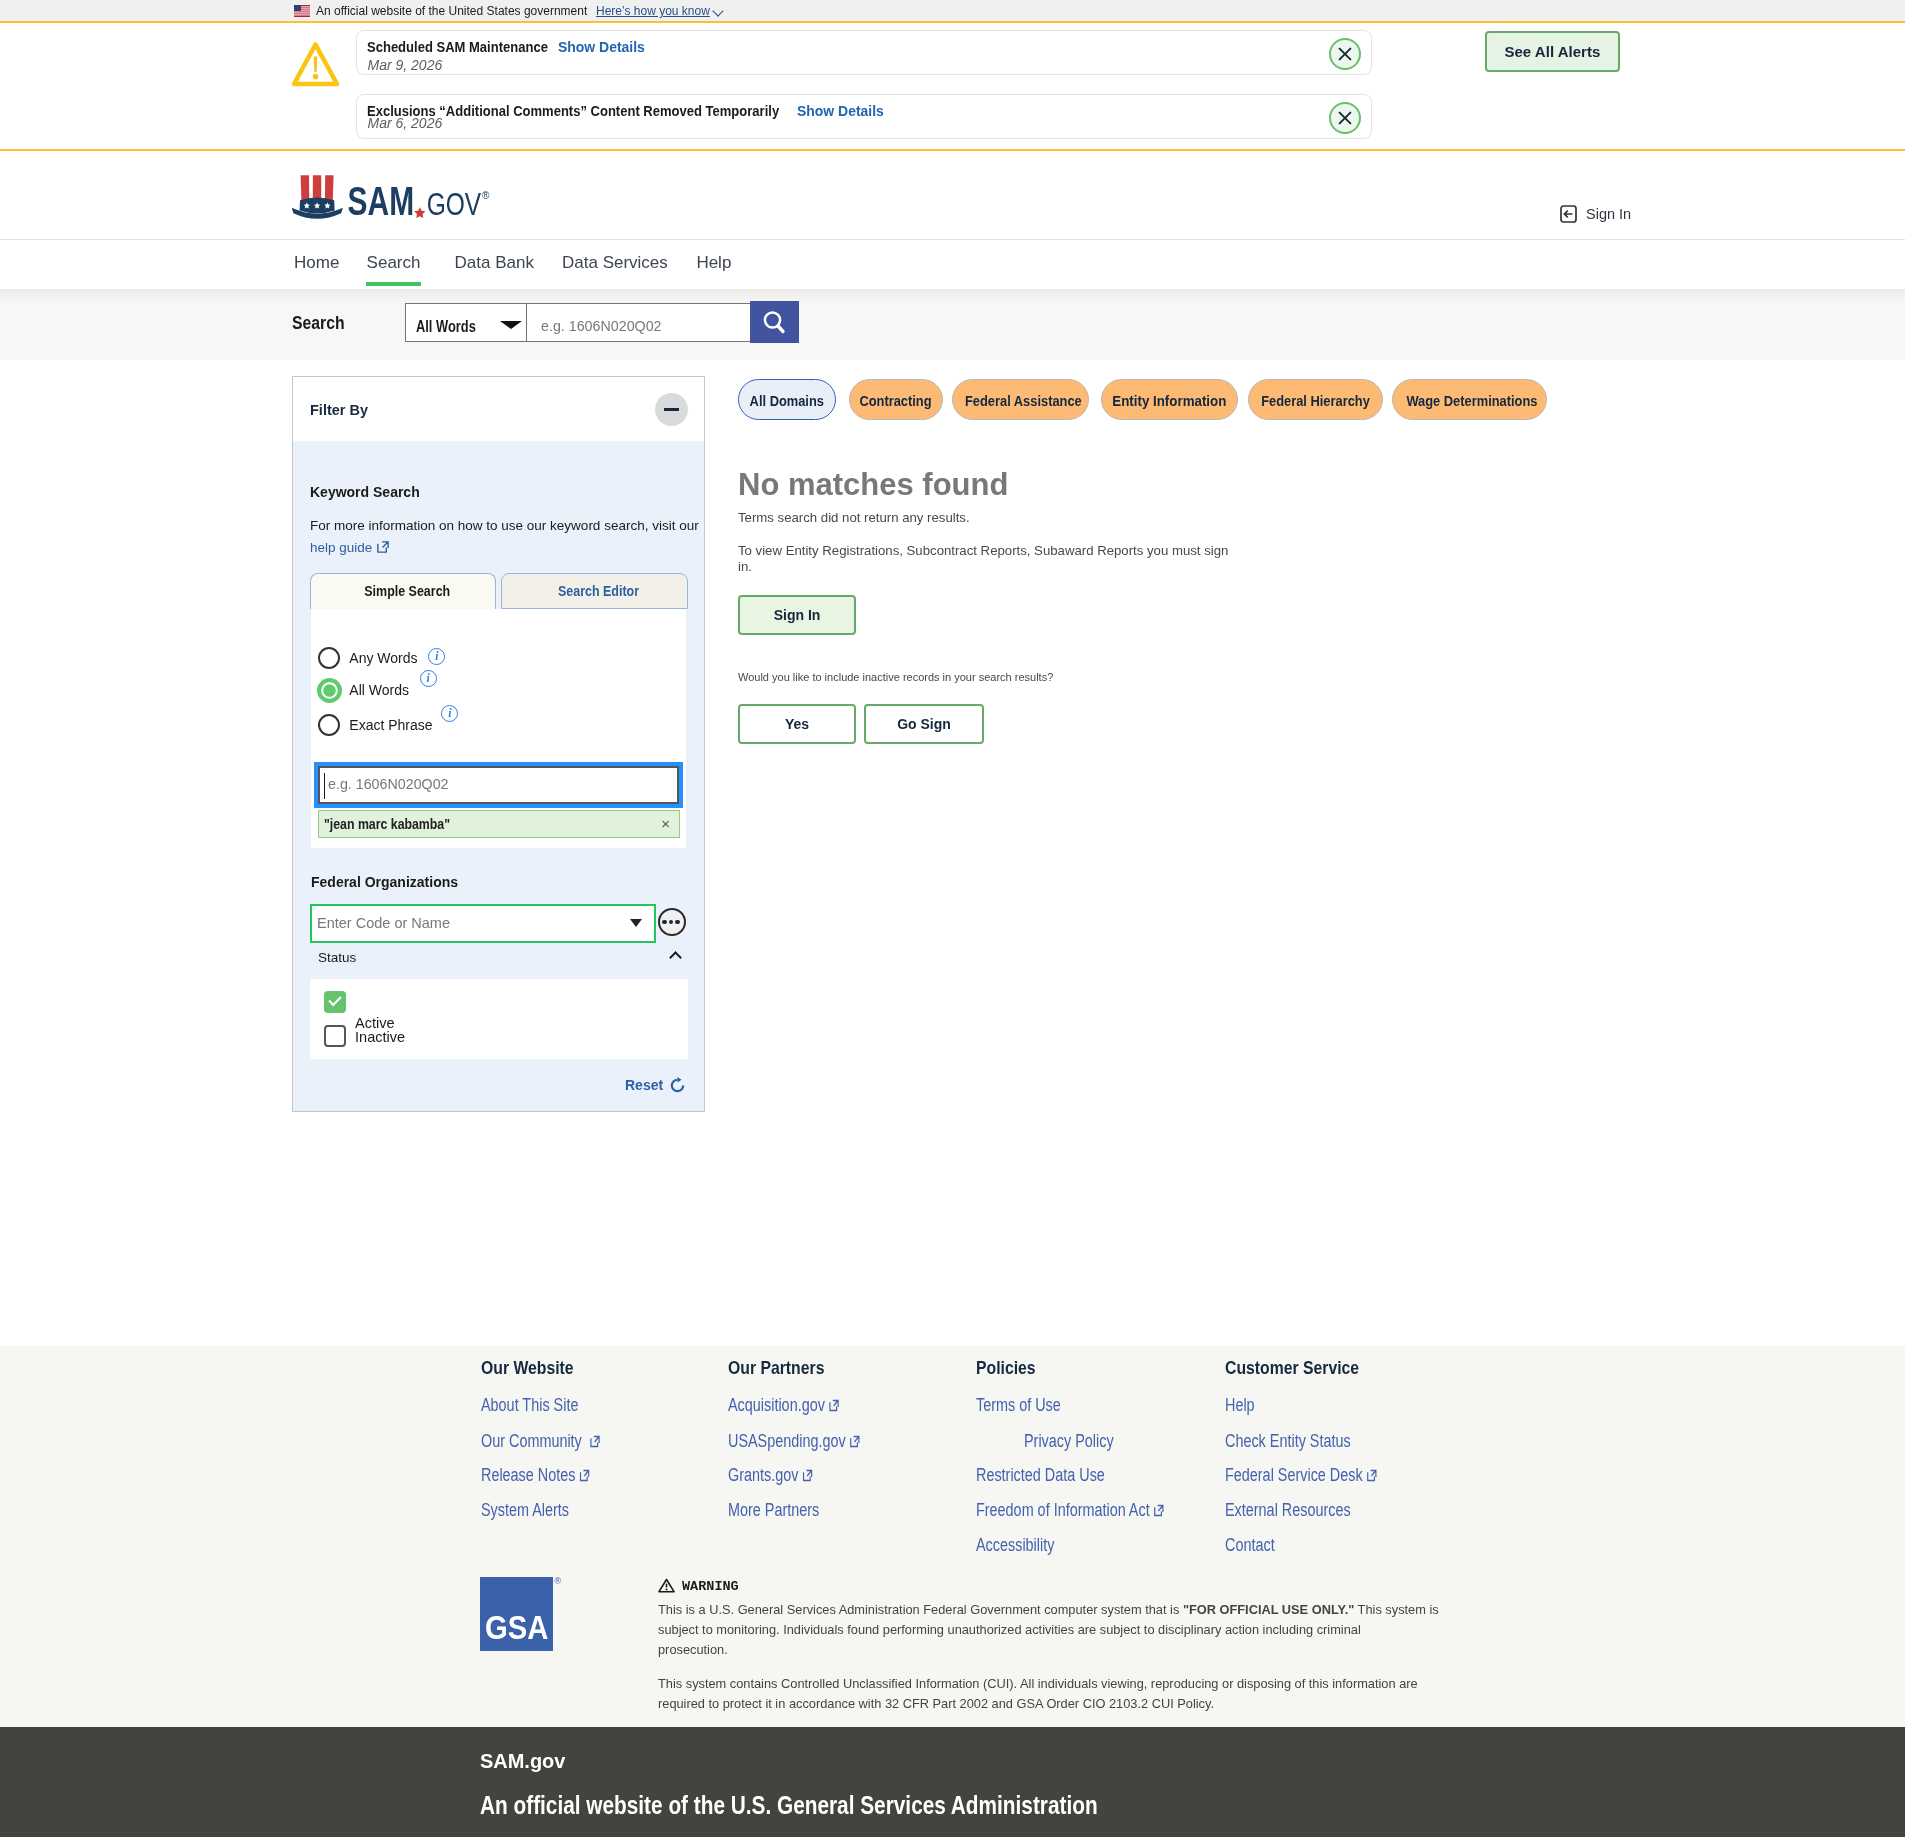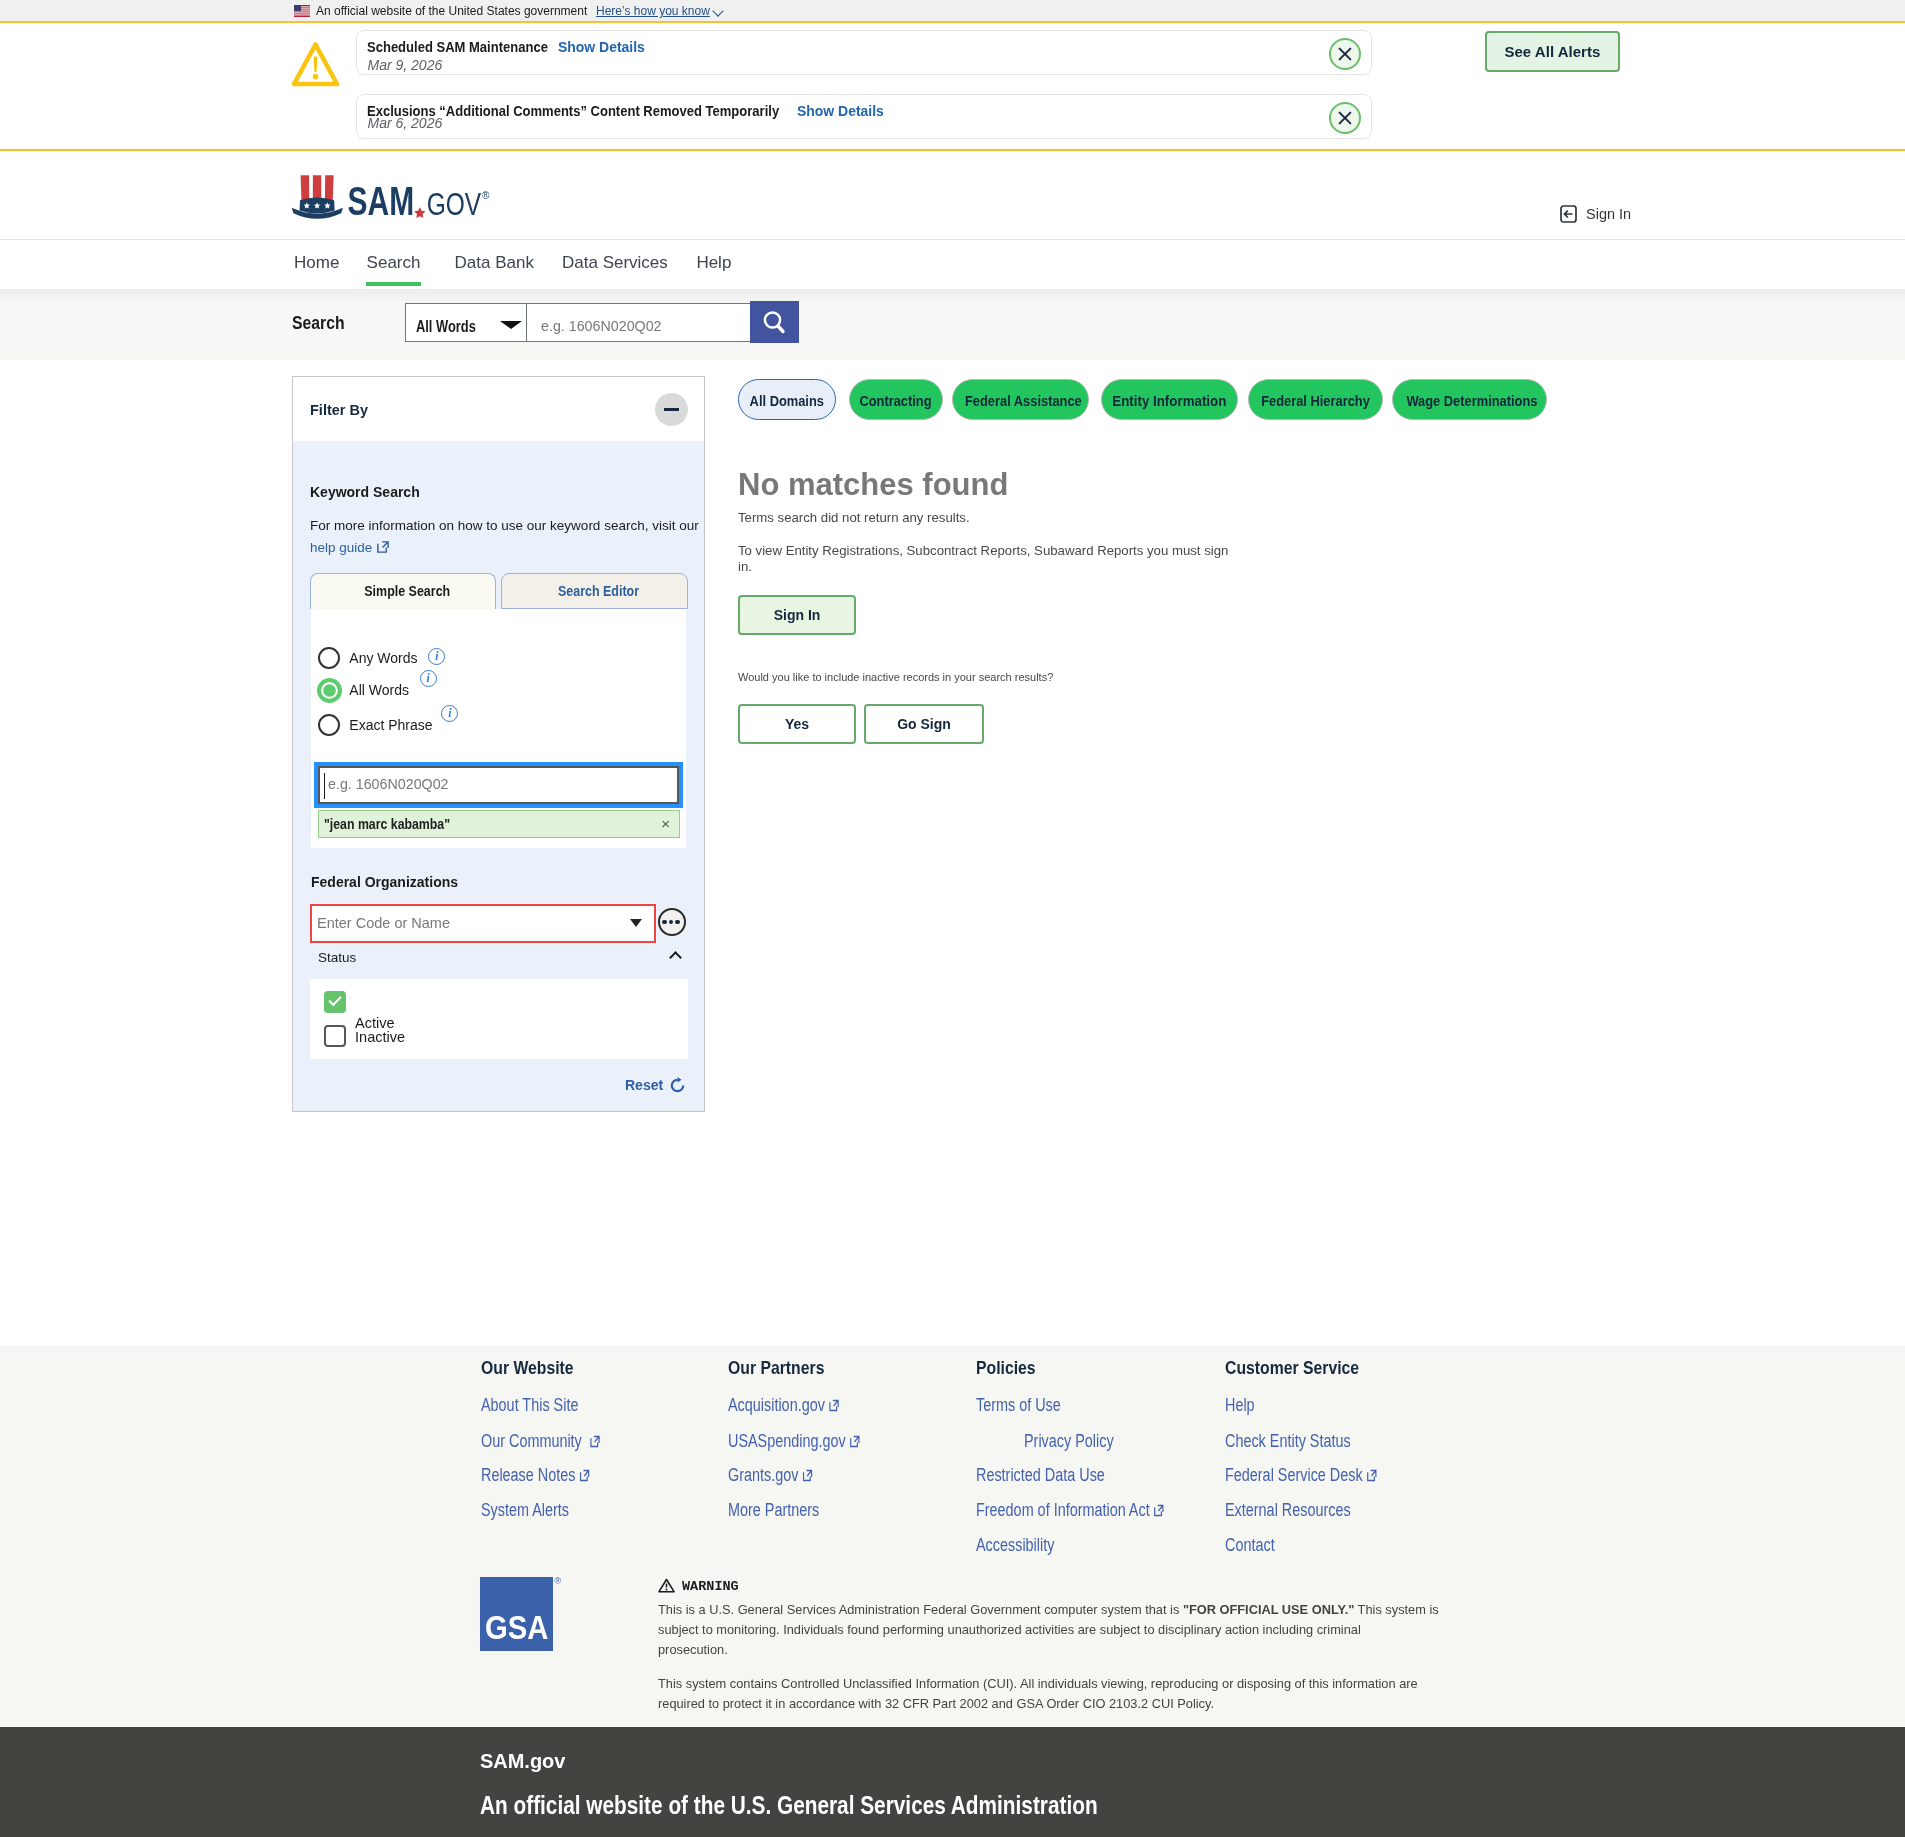--- a/index.html
+++ b/index.html
@@ -35,21 +35,21 @@
 
 .search-band { position:absolute; top:289px; left:0; width:1905px; height:71px; background:linear-gradient(#ebebe9, #f7f7f5 14px); }
 .sb-lbl { position:absolute; left:292px; top:313px; font-size:18px; font-weight:bold; color:#1b1b1b; }
 .sel-box { position:absolute; left:405px; top:303px; width:122px; height:39px; background:#fff; border:1px solid #71767a; }
 .sel-box .txt { position:absolute; left:10px; top:12.5px; font-size:16.5px; font-weight:bold; color:#1b1b1b; }
 .search-input { position:absolute; left:527px; top:303px; width:224px; height:39px; background:#fff; border:1px solid #71767a; border-left:none; }
 .search-input > .ph { position:absolute; left:14px; top:12.5px; font-size:15.5px; color:#76787b; }
 .search-btn { position:absolute; left:750px; top:301px; width:49px; height:42px; background:#4254a0; }
 
 
-.pill { position:absolute; top:379px; height:41px; border-radius:21px; font-size:15.5px; font-weight:bold; color:#14273c; text-align:center; background:#22c55e; border:1.5px solid #b9b9b7; line-height:41px; }
+.pill { position:absolute; top:379px; height:41px; border-radius:21px; font-size:15.5px; font-weight:bold; color:#14273c; text-align:center; background:#fdba74; border:1.5px solid #b9b9b7; line-height:41px; }
 .pill.sel { background:#e9eff9; border:1.5px solid #2e62b8; }
 
 
 .res-h1 { position:absolute; left:738px; top:468.6px; font-size:31px; line-height:31px; font-weight:bold; color:#77787a; }
 .res-p1 { position:absolute; left:738px; top:510px; font-size:13.2px; line-height:16px; color:#45484d; }
 .res-p2 { position:absolute; left:738px; top:543px; font-size:13.2px; line-height:16px; color:#45484d; }
 .btn-green { position:absolute; border:2px solid #66a968; border-radius:4px; font-size:14px; font-weight:bold; color:#14273c; text-align:center; line-height:36px; }
 .signin-btn { left:738px; top:595px; width:118px; height:40px; background:#e8f5e3; }
 .res-q { position:absolute; left:738px; top:668.6px; font-size:11px; line-height:16px; color:#45484d; }
 .yes-btn { left:738px; top:704px; width:118px; height:40px; background:#fff; }
@@ -73,21 +73,21 @@
 .rlbl { position:absolute; font-size:14px; line-height:14px; color:#1b1b1b; }
 .info { position:absolute; width:17px; height:17px; border-radius:50%; border:1.8px solid #2e7de0; color:#2e7de0; font-size:11.5px; font-style:italic; font-weight:bold; text-align:center; line-height:14px; font-family:"Liberation Serif",serif; }
 .kw-wrap { position:absolute; left:313.5px; top:762px; width:369.5px; height:46px; border:4px solid #2491ff; background:#fff; }
 .kw-inner { position:absolute; left:0; top:0; width:100%; height:100%; border:2px solid #565656; }
 .kw-inner > .ph { position:absolute; left:8px; top:7px; font-size:15.5px; color:#77787b; }
 .caret { position:absolute; left:4px; top:5px; width:1.5px; height:26px; background:#1b1b1b; }
 .chip { position:absolute; left:318px; top:810px; width:362px; height:28px; background:#e1f2da; border:1px solid #94ca8a; }
 .chip .t { position:absolute; left:5px; top:5px; font-size:14px; font-weight:bold; color:#222; }
 .chip .x { position:absolute; right:9px; top:4px; font-size:15px; color:#555; }
 .fo-h { position:absolute; left:311px; top:875.2px; font-size:14px; line-height:14px; font-weight:bold; color:#1b1b1b; }
-.fo-input { position:absolute; left:310px; top:904px; width:346px; height:39px; background:#fff; border:2px solid #ef4444; }
+.fo-input { position:absolute; left:310px; top:904px; width:346px; height:39px; background:#fff; border:2px solid #22c55e; }
 .fo-input > .ph { position:absolute; left:5px; top:9px; font-size:14.5px; color:#77787b; }
 .fo-tri { position:absolute; left:629.5px; top:919px; width:0; height:0; border-left:6.3px solid transparent; border-right:6.3px solid transparent; border-top:8.8px solid #232323; }
 .more-btn { position:absolute; left:657.5px; top:908.3px; width:28px; height:28px; border-radius:50%; border:2.5px solid #2a2a2a; background:#f1f0ee; }
 .more-btn i { position:absolute; width:4.4px; height:4.4px; border-radius:50%; background:#16293e; top:9.3px; }
 .status-lbl { position:absolute; left:318px; top:951px; font-size:13.5px; line-height:13.5px; color:#1b1b1b; }
 .status-chev { position:absolute; left:671px; top:953px; width:9px; height:9px; border-left:2px solid #1b1b1b; border-top:2px solid #1b1b1b; transform:rotate(45deg); }
 .status-box { position:absolute; left:310px; top:979px; width:378px; height:80px; background:#fff; }
 .cb { position:absolute; width:22px; height:22px; border-radius:4px; }
 .cb.on { background:#65c36c; }
 .cb.on:before { content:""; position:absolute; left:4.5px; top:4.5px; width:10px; height:5px; border-left:2.5px solid #fff; border-bottom:2.5px solid #fff; transform:rotate(-45deg); }

